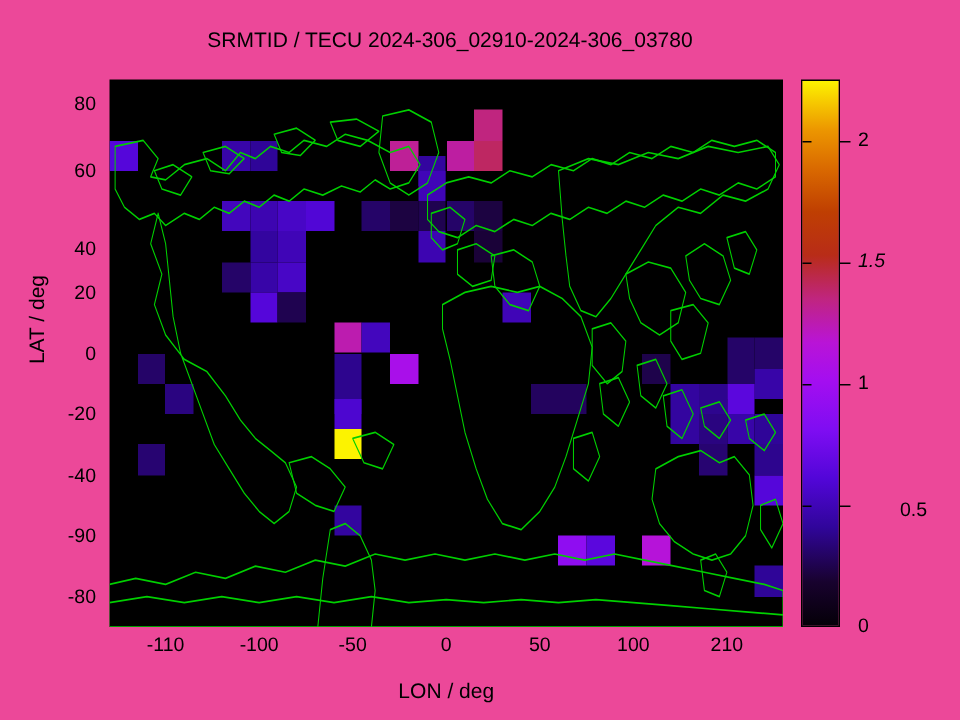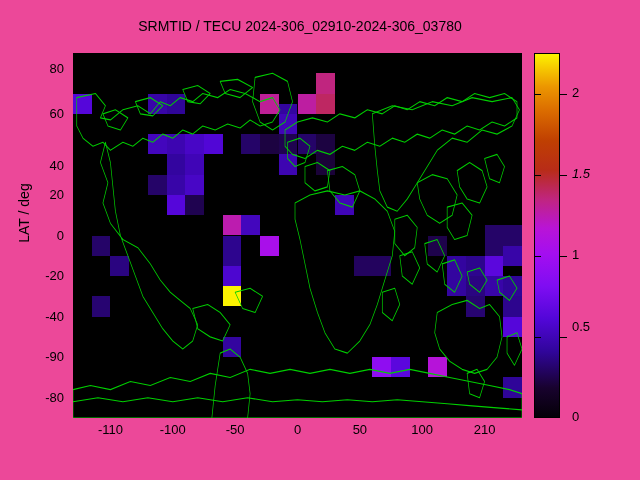--- a/index.html
+++ b/index.html
@@ -252,30 +252,31 @@
       <div class="tick-y" style="top: 349.167px;">-90</div>
       <div class="tick-y" style="top: 308.611px;">-40</div>
       <div class="tick-y" style="top: 268.056px; text-align: right;">-20</div>
       <div class="tick-y" style="top: 227.5px;">0</div>
       <div class="tick-y" style="top: 186.944px;">20</div>
       <div class="tick-y" style="top: 158px;">40</div>
       <div class="tick-y" style="top: 105.833px;">60</div>
       <div class="tick-y" style="top: 61px;">80</div>
     </div>
 
+  <div id="xlabel">LON / deg</div>
   <div id="ylabel">LAT / deg</div>
 
   <div id="colorbar-axes">
     <div id="colorbar-gradient" style="background: linear-gradient(rgb(252, 243, 0) 0%, rgb(246, 200, 0) 4%, rgb(236, 150, 0) 9%, rgb(218, 106, 0) 16%, rgb(191, 63, 2) 24%, rgb(184, 44, 24) 32%, rgb(192, 37, 127) 40%, rgb(185, 20, 214) 48%, rgb(164, 14, 240) 55%, rgb(127, 13, 242) 64%, rgb(82, 6, 216) 73%, rgb(48, 5, 154) 82%, rgb(24, 2, 46) 92%, rgb(5, 0, 8) 100%);"></div>
   </div>
   <div id="colorbar-tick-layer">
       <div class="cbar-label" style="top: 409px;">0</div>
       <div class="cbar-tick" style="top: 336.889px;"></div>
       <div class="cbar-tick-in" style="top: 336.889px;"></div>
-      <div class="cbar-label" style="top: 319px;">0.5</div>
+      <div class="cbar-label" style="top: 332px; margin-left: 28px;">0.5</div>
       <div class="cbar-tick" style="top: 255.778px;"></div>
       <div class="cbar-tick-in" style="top: 255.778px;"></div>
       <div class="cbar-label" style="top: 246.778px;">1</div>
       <div class="cbar-tick" style="top: 174.667px;"></div>
       <div class="cbar-tick-in" style="top: 174.667px;"></div>
       <div class="cbar-label" style="top: 165.667px; font-style: italic;">1.5</div>
       <div class="cbar-tick" style="top: 93.5556px;"></div>
       <div class="cbar-tick-in" style="top: 93.5556px;"></div>
       <div class="cbar-label" style="top: 84.5556px;">2</div>
     </div>

